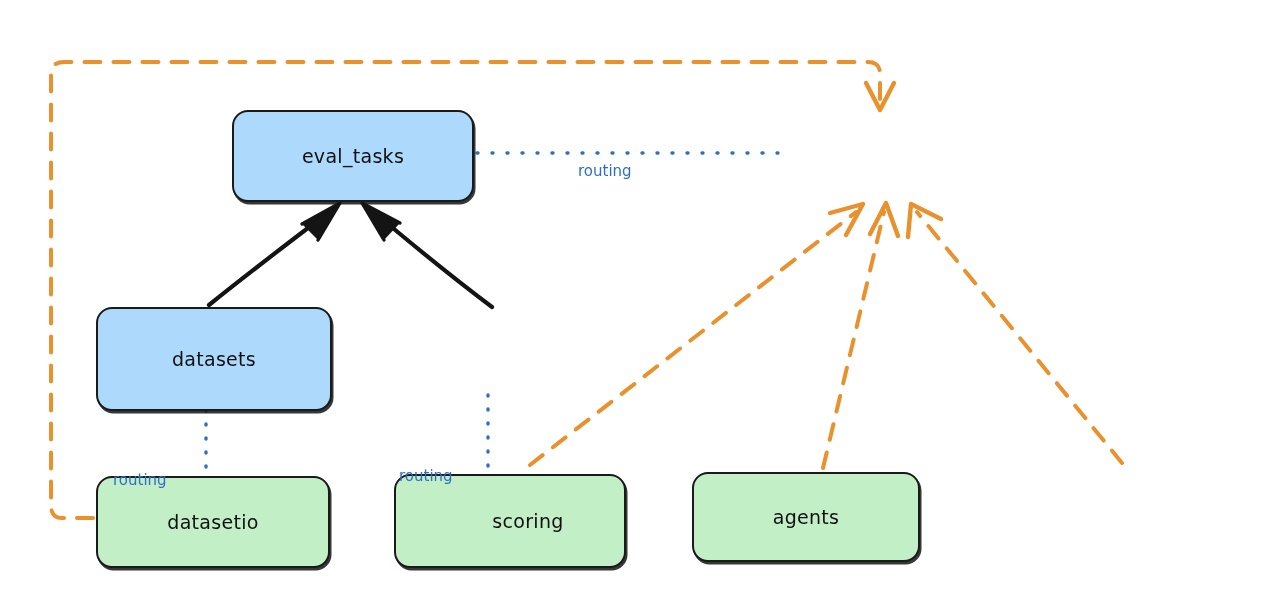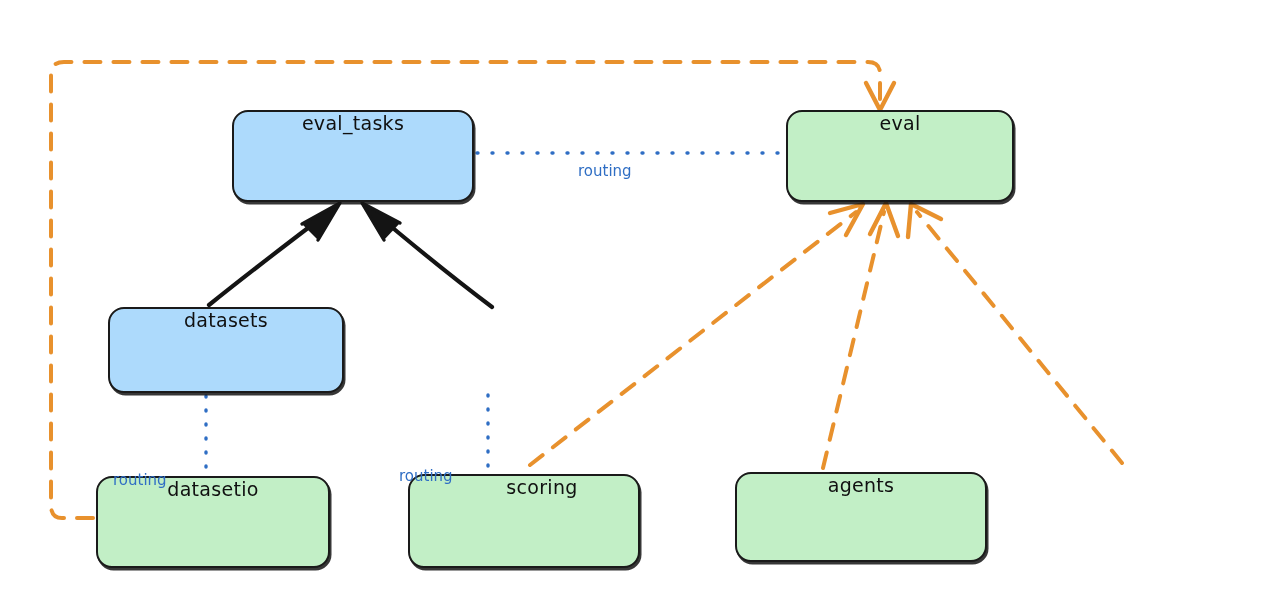--- a/index.html
+++ b/index.html
@@ -24,20 +24,21 @@
     left: 0;
     width: 1280px;
     height: 596px;
   }
   .node {
     position: absolute;
     box-sizing: border-box;
     border: 2.6px solid #1a1a1a;
     border-radius: 16px;
     display: flex;
+    align-items: center;
     justify-content: center;
     box-shadow: 1.5px 2.5px 0 0 rgba(20,20,20,0.85);
   }
   .node-api {
     background: #addafc;
   }
   .node-provider {
     background: #c2efc6;
   }
   .node-label {
@@ -104,38 +105,35 @@
     <g>
       <path d="M 1122 463 L 917 212" fill="none" stroke="#e8912d" stroke-width="4" stroke-linecap="round" stroke-dasharray="16 13"></path>
       <path d="M 908 237 L 911 204 L 941 219" fill="none" stroke="#e8912d" stroke-width="4.4" stroke-linejoin="round" stroke-linecap="round"></path>
     </g>
   </svg>
 
   <div class="node node-api" style="left:232px; top:110px; width:242px; height:92px;">
     <span class="node-label">eval_tasks</span>
   </div>
 
-  <div class="node node-provider" style="left:786px; top:110px; width:228px; height:92px;">
-    <span class="node-label">eval</span>
-  </div>
 
-  <div class="node node-api" style="left:108px; top:307px; width:236px; height:86px;">
+  <div class="node node-api" style="left:96px; top:307px; width:236px; height:104px;">
     <span class="node-label">datasets</span>
   </div>
 
 
   <div class="node node-provider" style="left:96px; top:476px; width:234px; height:92px;">
     <span class="node-label">datasetio</span>
   </div>
 
-  <div class="node node-provider" style="left:408px; top:474px; width:232px; height:94px;padding-left:36px;">
+  <div class="node node-provider" style="left:394px; top:474px; width:232px; height:94px;padding-left:36px;">
     <span class="node-label">scoring</span>
   </div>
 
-  <div class="node node-provider" style="left:735px; top:472px; width:252px; height:90px;">
+  <div class="node node-provider" style="left:692px; top:472px; width:228px; height:90px;">
     <span class="node-label">agents</span>
   </div>
 
 
   <div class="edge-label" style="left:578px; top:118px;">routing</div>
 
   <div class="edge-label" style="left:113px; top:427px;">routing</div>
 
   <div class="edge-label" style="left:399px; top:423px;">routing</div>
 

